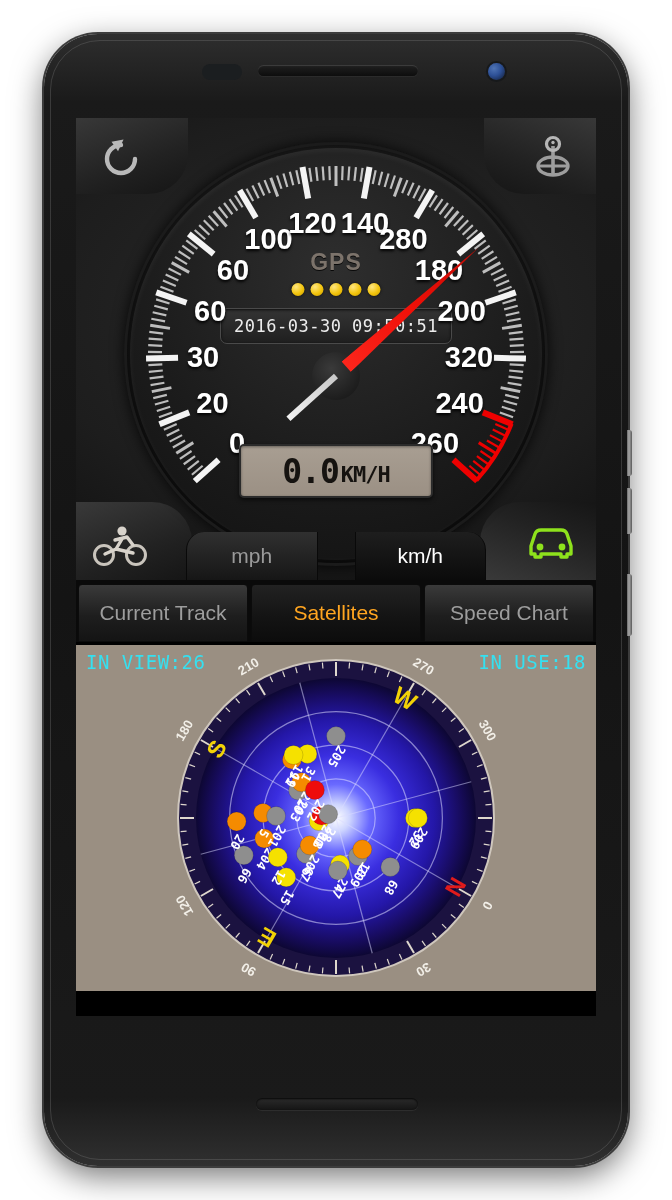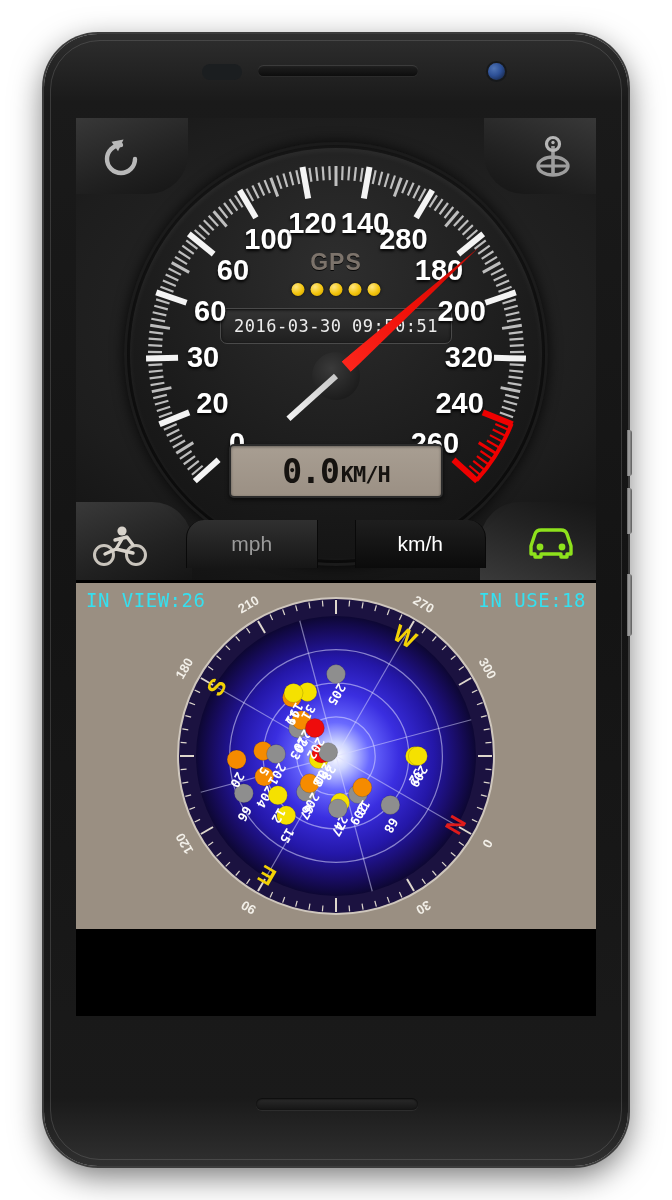--- a/index.html
+++ b/index.html
@@ -177,42 +177,42 @@
     border-radius: 3px;
   }
   #needle-tail {
     position: absolute; left: -3px; top: -64px;
     width: 6px; height: 64px;
     background: linear-gradient(180deg,#f2f2f2,#c9c9c9);
   }
 
   #lcd-box {
     position: absolute; left: 50%; top: 302px; transform: translateX(-50%);
-    width: 214px; height: 54px; border-radius: 5px;
+    width: 194px; height: 54px; border-radius: 5px;
     background: linear-gradient(180deg,#a89e92,#9b9084);
     border: 2px solid #2b2b2b;
     display: flex; align-items: center; justify-content: center;
     z-index: 9;
     box-shadow: inset 0 1px 3px rgba(0,0,0,.4), 0 2px 4px rgba(0,0,0,.6);
   }
   #lcd-speed {
     color: #161310;
     font-family: "DejaVu Sans Mono", monospace;
     font-size: 33px; font-weight: bold; letter-spacing: -1px;
   }
   #lcd-unit {
     color: #161310;
     font-family: "DejaVu Sans Mono", monospace;
     font-size: 22px; font-weight: bold; letter-spacing: -1px;
     margin-left: 2px; margin-top: 6px;
   }
 
   
   #unit-selector {
-    position: absolute; left: 50%; bottom: 12px; transform: translateX(-50%);
+    position: absolute; left: 50%; bottom: 0; transform: translateX(-50%);
     width: 300px; height: 48px;
     display: flex; z-index: 14; gap: 37px;
   }
   .unit-btn {
     flex: 1; display: flex; align-items: center; justify-content: center;
     font-size: 21px; color: #9a9a9a;
     background: linear-gradient(180deg,#303030,#161616);
     border-left: 1px solid #090909; border-right: 1px solid #090909;
   }
   .unit-btn.active { color: #ffffff; background: linear-gradient(180deg,#1e1e1e,#0b0b0b); }
@@ -507,20 +507,25 @@
         <div class="tick-num" style="left: 335.581px; top: 261.16px;">240</div>
         <div class="tick-num" style="left: 310.838px; top: 300.994px;">260</div>
       </div>
 
     <div id="unit-selector">
       <div class="unit-btn" id="unit-mph">mph</div>
       <div class="unit-btn active" id="unit-kmh">km/h</div>
     </div>
   </div>
 
+  <div id="tabbar">
+    <div class="tab">Current Track</div>
+    <div class="tab active">Satellites</div>
+    <div class="tab">Speed Chart</div>
+  </div>
 
   <div id="sat-panel">
     <div class="sat-status" id="sat-inview">IN VIEW:26</div>
     <div class="sat-status" id="sat-inuse">IN USE:18</div>
     <svg id="skyplot" viewBox="0 0 334 334">
         <defs>
           <radialGradient id="skyglow" cx="50%" cy="50%" r="50%">
             <stop offset="0%" stop-color="#ffffff"></stop>
             <stop offset="10%" stop-color="#cdd4ff"></stop>
             <stop offset="24%" stop-color="#6a6aff"></stop>

